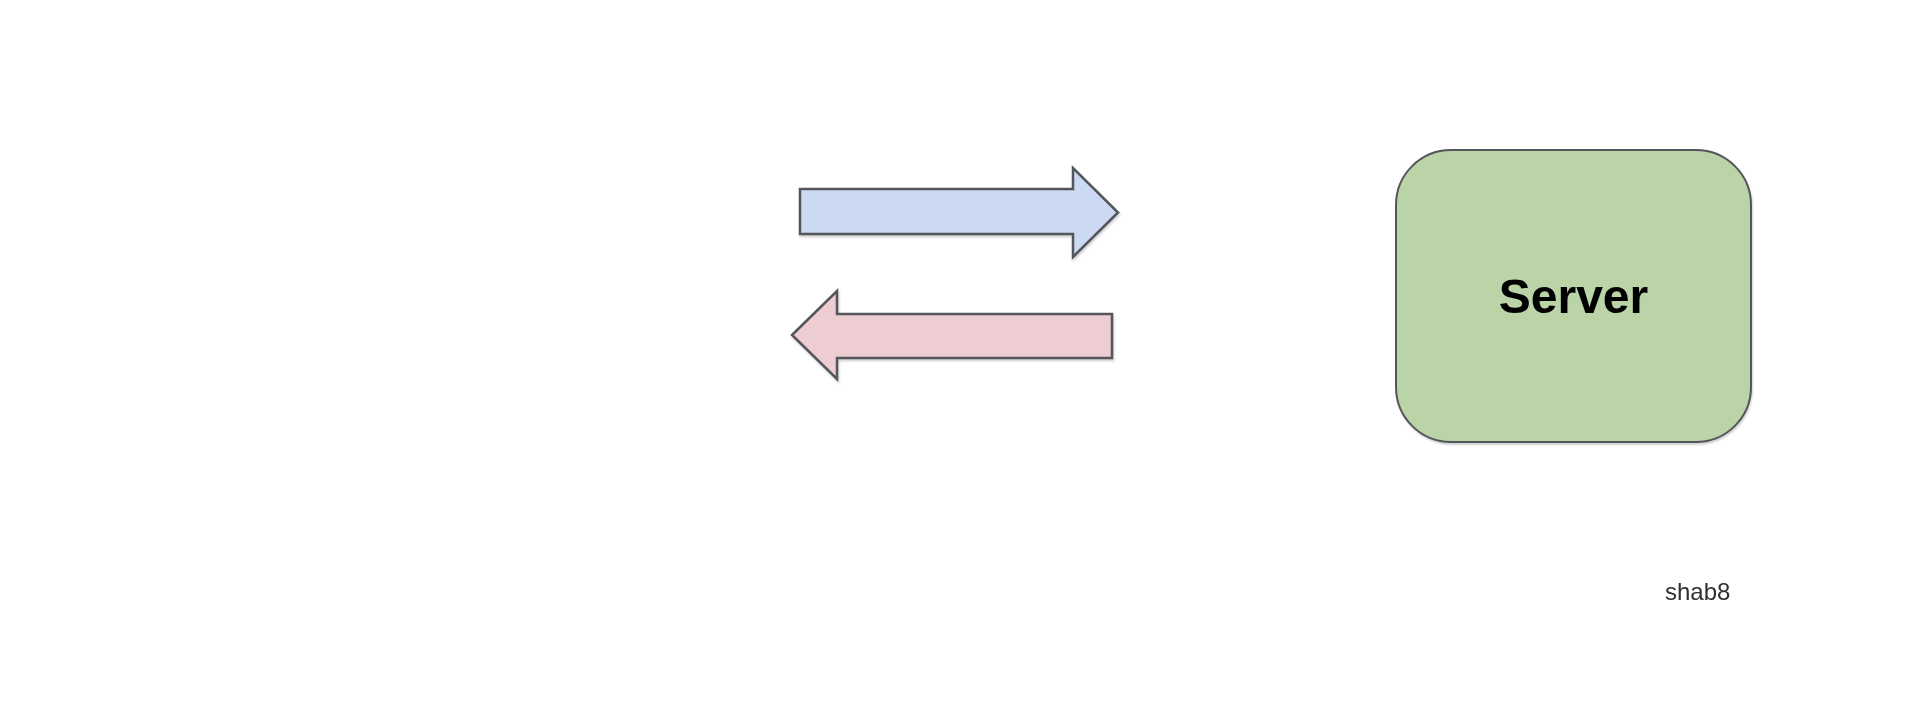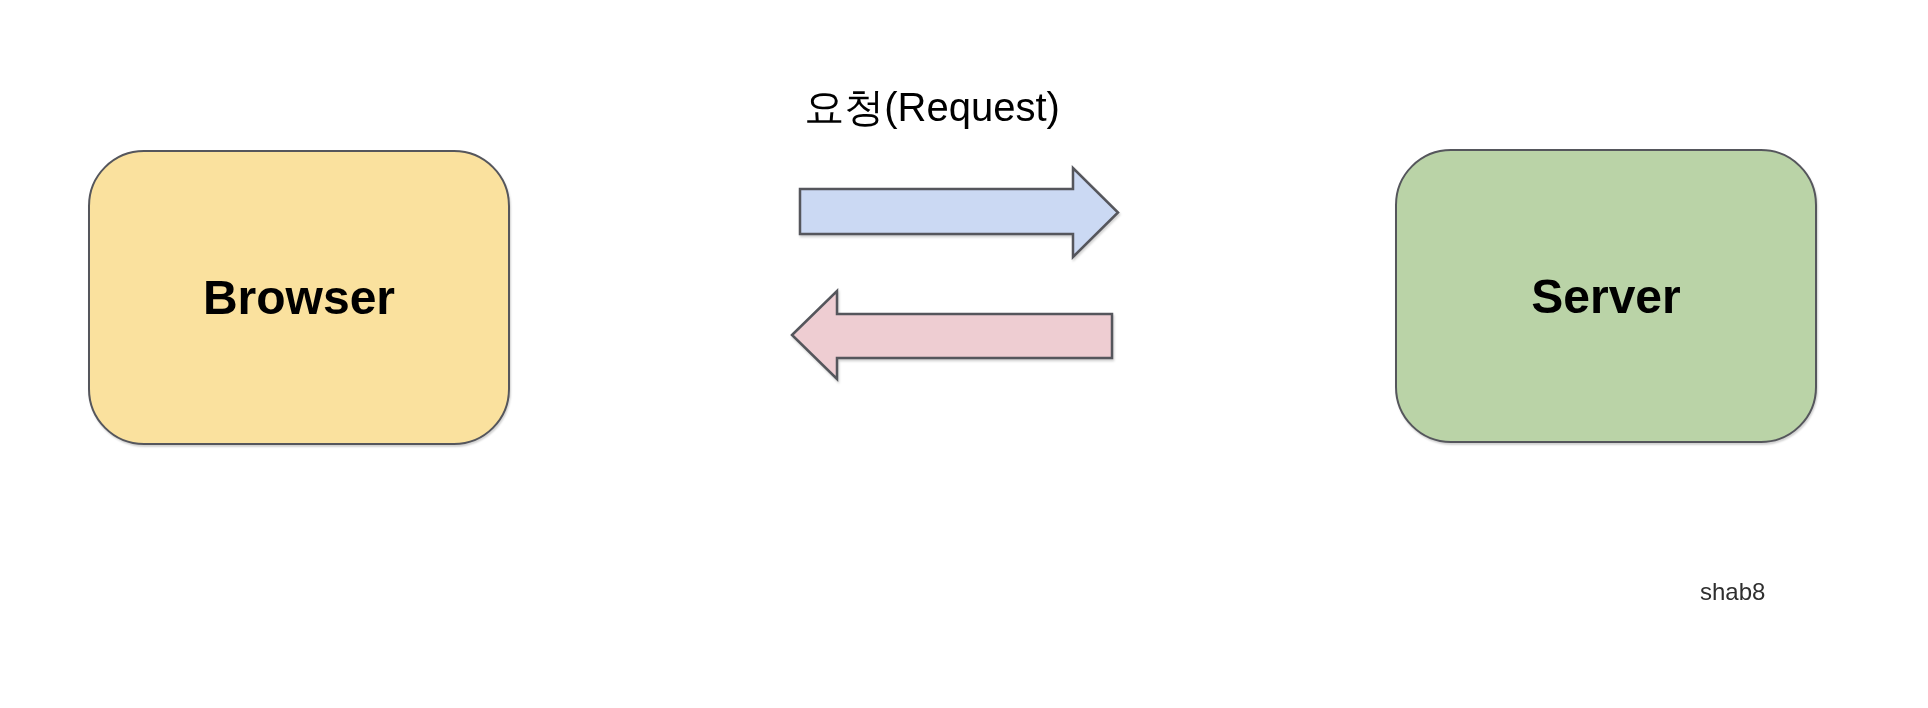--- a/index.html
+++ b/index.html
@@ -28,21 +28,21 @@
   .node-browser {
     left: 88px;
     top: 150px;
     width: 422px;
     height: 295px;
     background: var(--browser-fill, #fae19e);
   }
   .node-server {
     left: 1395px;
     top: 149px;
-    width: 422px;
+    width: 357px;
     height: 294px;
     background: var(--server-fill, #bad3a7);
   }
   .node-label {
     font-size: 48px;
     font-weight: bold;
     color: var(--text, #000000);
     letter-spacing: 0;
   }
   .flow-label {
@@ -70,40 +70,36 @@
     pointer-events: none;
   }
   svg.arrows polygon {
     stroke: var(--shape-border, #55565c);
     stroke-width: 2.5;
     stroke-linejoin: miter;
     filter: drop-shadow(1px 2px 1px rgba(0,0,0,0.18));
   }
   .watermark {
     position: absolute;
-    left: 1700px;
+    left: 1665px;
     top: 578px;
     font-size: 24px;
     color: var(--watermark-color, #2f2f2f);
   }
 </style>
 </head>
 <body>
 
 <div class="canvas">
 
-  <div class="node node-browser">
-    <span class="node-label">Browser</span>
-  </div>
 
   <div class="node node-server">
     <span class="node-label">Server</span>
   </div>
 
-  <div class="flow-label flow-label-request">요청(Request)</div>
 
 
   <svg class="arrows" viewBox="0 0 1928 708">
     <polygon points="800,189 1073,189 1073,168 1118,212.5 1073,257 1073,234 800,234" fill="#cbd9f3"></polygon>
     <polygon points="792,335 837,291 837,314 1112,314 1112,358 837,358 837,379" fill="#eecdd2"></polygon>
   </svg>
 
   <div class="watermark">shab8</div>
 
 </div>

